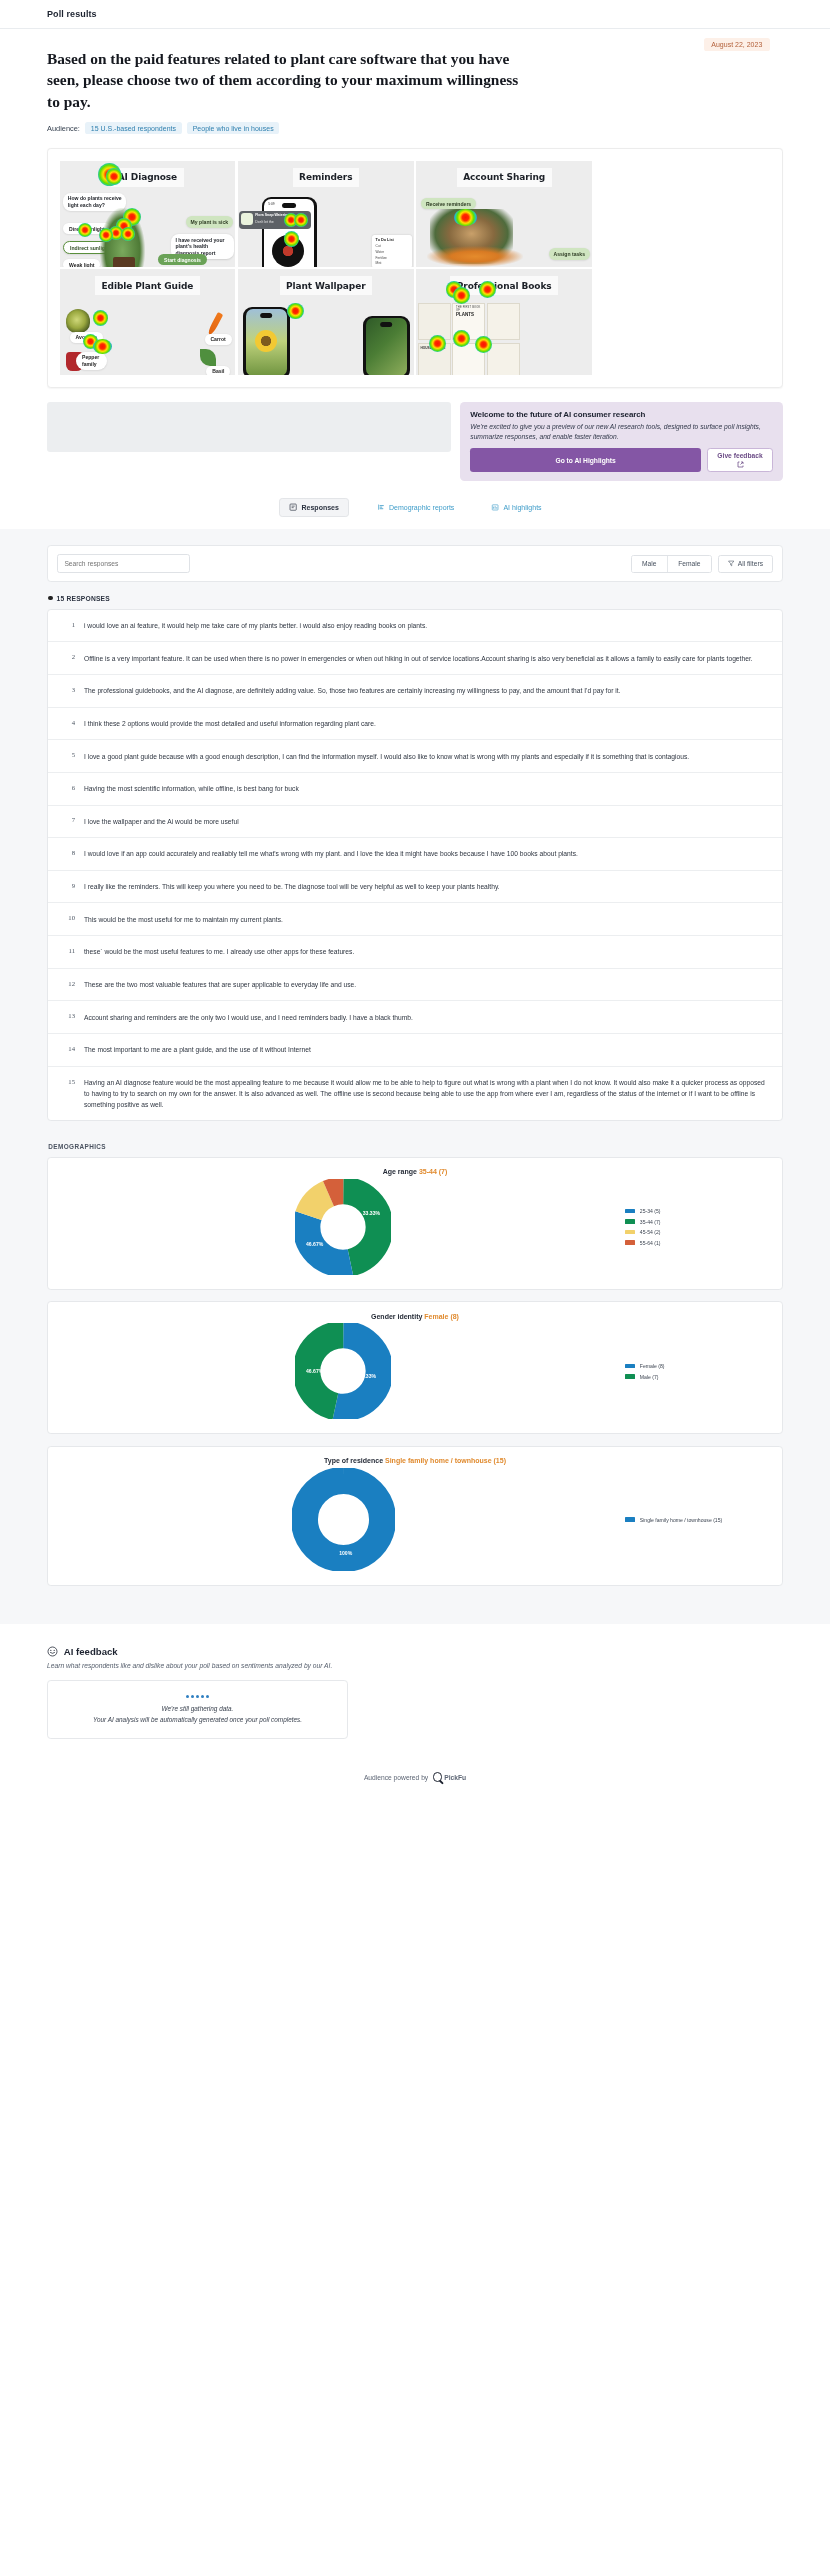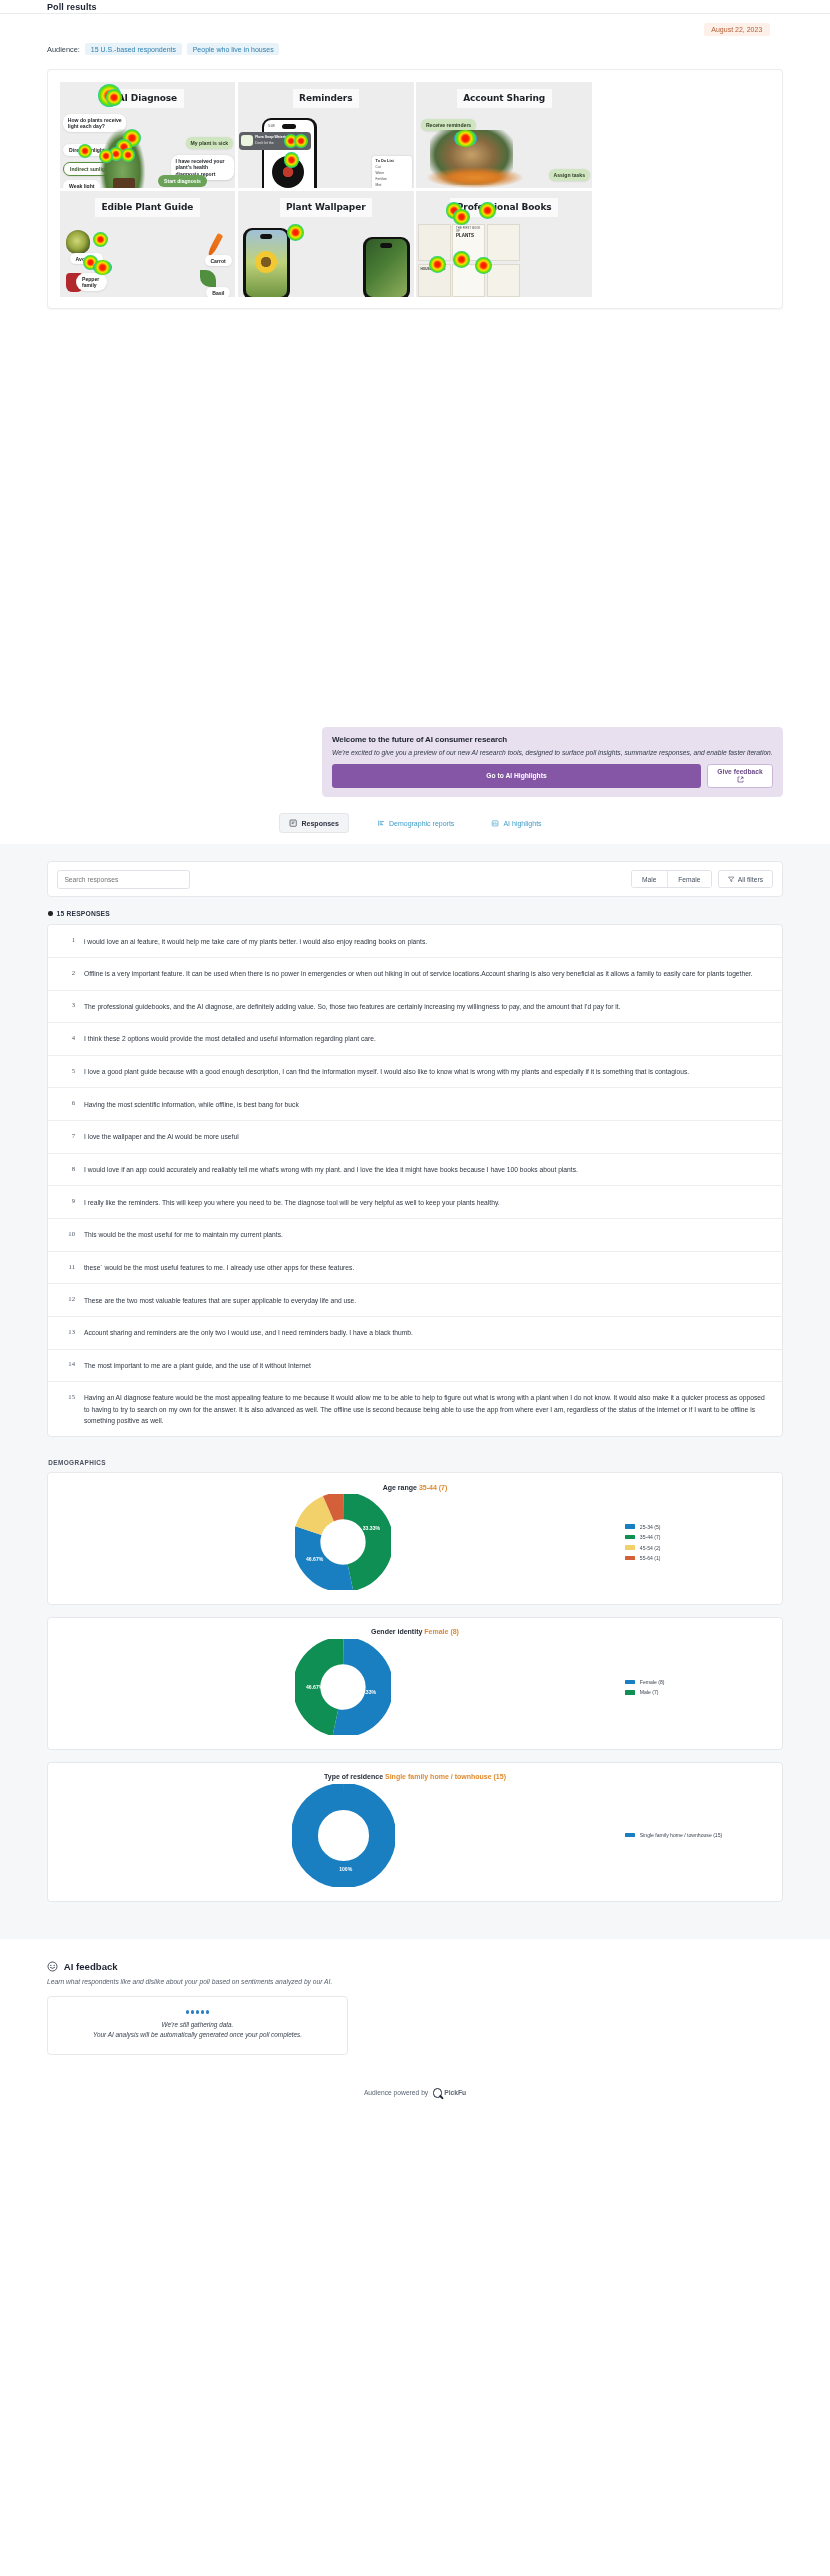--- a/index.html
+++ b/index.html
@@ -7,21 +7,21 @@
   body {
     width:830px; height:2576px;
     background:#ffffff;
     font-family:"Liberation Sans", sans-serif;
     color:#1f2430;
     -webkit-font-smoothing:antialiased;
   }
 
   
   .topbar{
-    height:14px; display:flex; align-items:center;
+    height:29px; display:flex; align-items:center;
     padding-left:47px; border-bottom:0.6px solid #e9ecef; background:#fff;
   }
   .topbar-title{ font-size:9px; font-weight:700; color:#1d2330; letter-spacing:0.1px;}
 
   
   .qwrap{ padding:19px 47px 0 47px; position:relative;}
   .qtitle{
     font-family:"Liberation Serif", serif;
     font-weight:700; font-size:15.4px; line-height:1.38; color:#15181f;
     max-width:474px; margin:0;
@@ -83,21 +83,21 @@
 
   
   .blob{
     position:absolute; border-radius:50%;
     background:radial-gradient(circle,
       #ff1400 0%, #ff2a00 22%, #ffe000 40%, #63e000 58%, #22c8b4 72%, #5a4fe0 86%, rgba(90,79,224,0) 100%);
     pointer-events:none;
   }
 
   
-  .promorow{ display:flex; gap:0; margin:14px 47px 0 47px; align-items:flex-end;flex-direction:column;}
+  .promorow{ display:flex; gap:9px; margin:14px 47px 0 47px; align-items:flex-start;}
   .blankcard{
     flex:0 0 404px; height:50px; background:#eceef0; border-radius:3.2px;
   }
   .promo{
     flex:1; background:#e8e0ee; border-radius:4.5px; padding:8.3px 10.3px 9px 10.3px;
   }
   .promo h4{ margin:0; font-size:8px; font-weight:700; color:#1d2230; letter-spacing:-0.1px;}
   .promo p{
     margin:3.2px 0 6.4px 0; font-size:6.7px; font-style:italic; color:#31384a; line-height:1.45;
   }
@@ -218,20 +218,21 @@
 </style>
 </head>
 <body>
 
 <div class="topbar">
   <div class="topbar-title">Poll results</div>
 </div>
 
 <div class="qwrap">
   <div class="date-badge">August 22, 2023</div>
+  <h1 class="qtitle">Based on the paid features related to plant care software that you have seen, please choose two of them according to your maximum willingness to pay.</h1>
   <div class="aud-row">
     <span class="aud-label">Audience:</span>
     <span class="aud-chip">15 U.S.-based respondents</span>
     <span class="aud-chip">People who live in houses</span>
   </div>
 </div>
 
 <div class="imgcard">
   <div class="grid">
 

